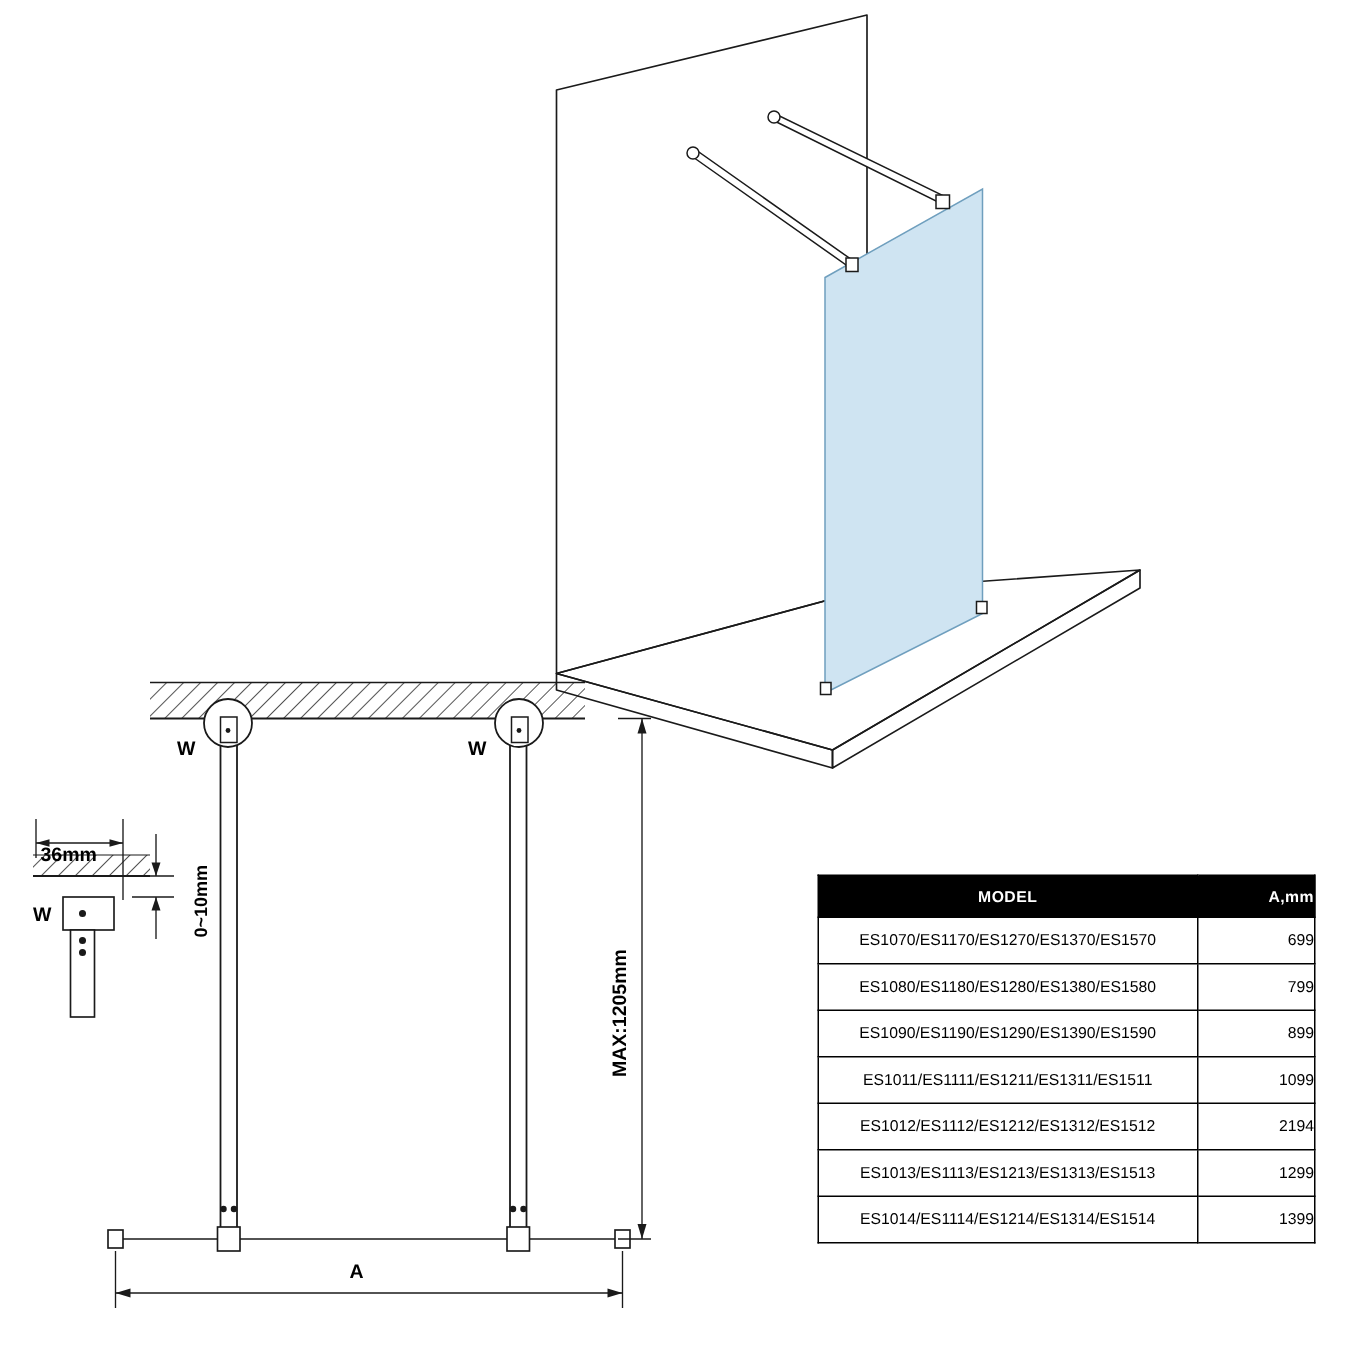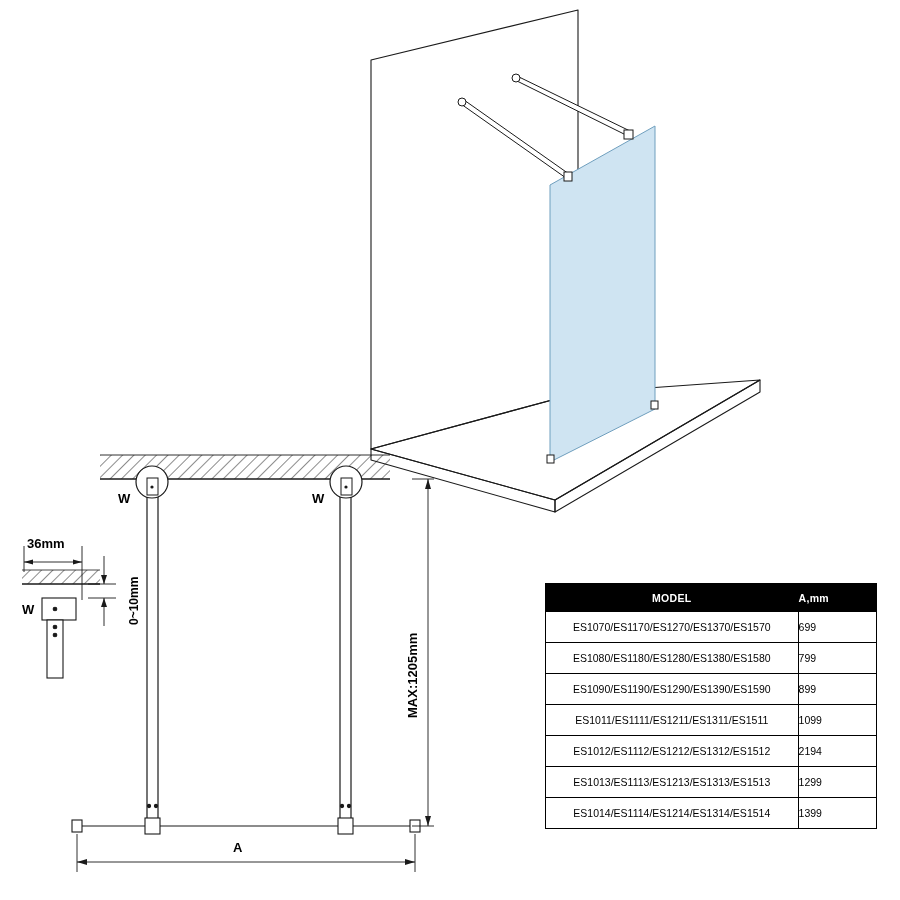--- a/index.html
+++ b/index.html
@@ -54,21 +54,21 @@
   .spec-table .c-model {
     width: 248px;
     text-align: center;
     padding-left: 4px;
     padding-right: 4px;
     font-size: 10.5px;
     white-space: nowrap;
   }
   .spec-table .c-a {
     width: 82px;
-    text-align: left;
+    text-align: right;
     font-size: 10.5px;
   }
   
   .lbl {
     position: absolute;
     font-size: 13px;
     font-weight: bold;
     white-space: nowrap;
   }
   .vert {
@@ -202,21 +202,21 @@
       <line x1="104" y1="598" x2="104" y2="626"></line>
       <path d="M104,598 L101,607 L107,607 Z" fill="#1a1a1a" stroke="none"></path>
     </g>
   </svg>
 
   <div class="lbl" style="left:118px; top:491px;">W</div>
   <div class="lbl" style="left:312px; top:491px;">W</div>
 
   <div class="lbl" style="left:22px; top:602px;">W</div>
 
-  <div class="lbl" style="left:27px; top:536px;">36mm</div>
+  <div class="lbl" style="left:27px; top:562px;">36mm</div>
 
   <div class="lbl vert small" style="left:127px; top:625px;">0~10mm</div>
 
   <div class="lbl vert" style="left:405px; top:718px;">MAX:1205mm</div>
 
   <div class="lbl" style="left:233px; top:840px;">A</div>
 
   <table class="spec-table">
     <thead>
       <tr>

